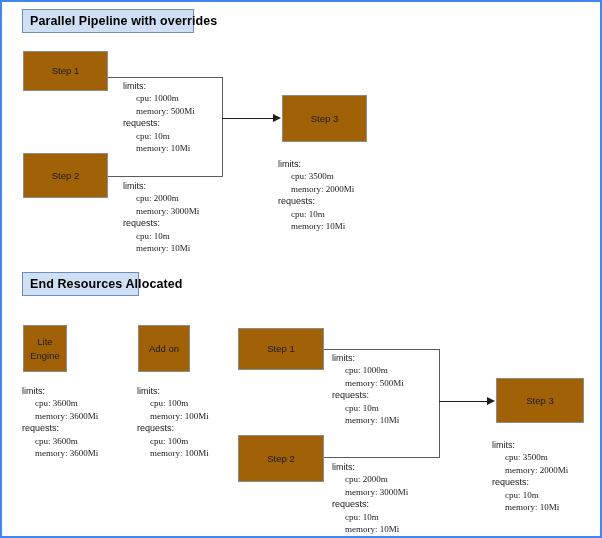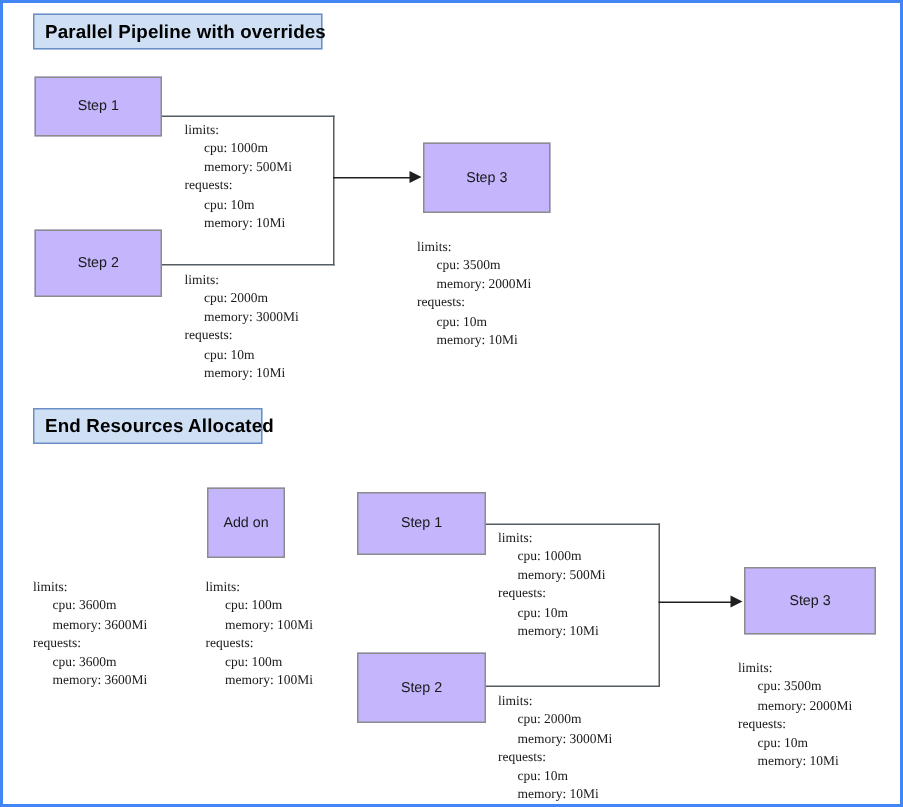--- a/index.html
+++ b/index.html
@@ -31,41 +31,41 @@
     display: flex;
     align-items: center;
     padding-left: 7px;
     letter-spacing: 0.1px;
     white-space: nowrap;
   }
 
   
   .nodebox {
     position: absolute;
-    background: #c4b5fd;
+    background: #a16207;
     border: 1px solid #8c8c8c;
     box-sizing: border-box;
     display: flex;
     align-items: center;
     justify-content: center;
     text-align: center;
     font-size: 9.5px;
     color: #1a1a1a;
     line-height: 1.45;
   }
 
   
   .spec {
     position: absolute;
     font-size: 9px;
     line-height: 1.38;
     color: #1a1a1a;
     white-space: nowrap;
   }
-  .spec .key { display: block; font-family: Liberation Serif, serif; }
+  .spec .key { display: block; }
   .spec .sub { display: block; padding-left: 13px; font-family: Liberation Serif, serif; }
 
   
   .hline {
     position: absolute;
     height: 0;
     border-top: 1px solid #555c61;
   }
   .vline {
     position: absolute;
@@ -84,21 +84,21 @@
     position: absolute;
     height: 0;
     border-top: 1.3px solid #1f1f1f;
   }
 </style>
 </head>
 <body>
 
 <div id="page">
 
-  <div class="banner" style="left:20px; top:7px; width:193px; height:24px;">
+  <div class="banner" style="left:20px; top:7px; width:172px; height:24px;">
     <span>Parallel Pipeline with  overrides</span>
   </div>
 
   <div class="nodebox" style="left:21px; top:49px; width:85px; height:40px;">
     <span>Step 1</span>
   </div>
 
   <div class="hline" style="left:106px; top:75px; width:115px;"></div>
 
   <div class="spec" style="left:121px; top:78px;">
@@ -136,24 +136,30 @@
 
   <div class="spec" style="left:276px; top:156px;">
     <span class="key">limits:</span>
     <span class="sub">cpu: 3500m</span>
     <span class="sub">memory: 2000Mi</span>
     <span class="key">requests:</span>
     <span class="sub">cpu: 10m</span>
     <span class="sub">memory: 10Mi</span>
   </div>
 
-  <div class="banner" style="left:20px; top:270px; width:153px; height:24px;">
+  <div class="banner" style="left:20px; top:270px; width:117px; height:24px;">
     <span>End Resources Allocated</span>
   </div>
 
+  <div class="nodebox" style="left:21px; top:323px; width:44px; height:47px;">
+    <span>
+      <span>Lite</span><br>
+      <span>Engine</span>
+    </span>
+  </div>
   <div class="spec" style="left:20px; top:383px;">
     <span class="key">limits:</span>
     <span class="sub">cpu: 3600m</span>
     <span class="sub">memory: 3600Mi</span>
     <span class="key">requests:</span>
     <span class="sub">cpu: 3600m</span>
     <span class="sub">memory: 3600Mi</span>
   </div>
 
   <div class="nodebox" style="left:136px; top:323px; width:52px; height:47px;">

